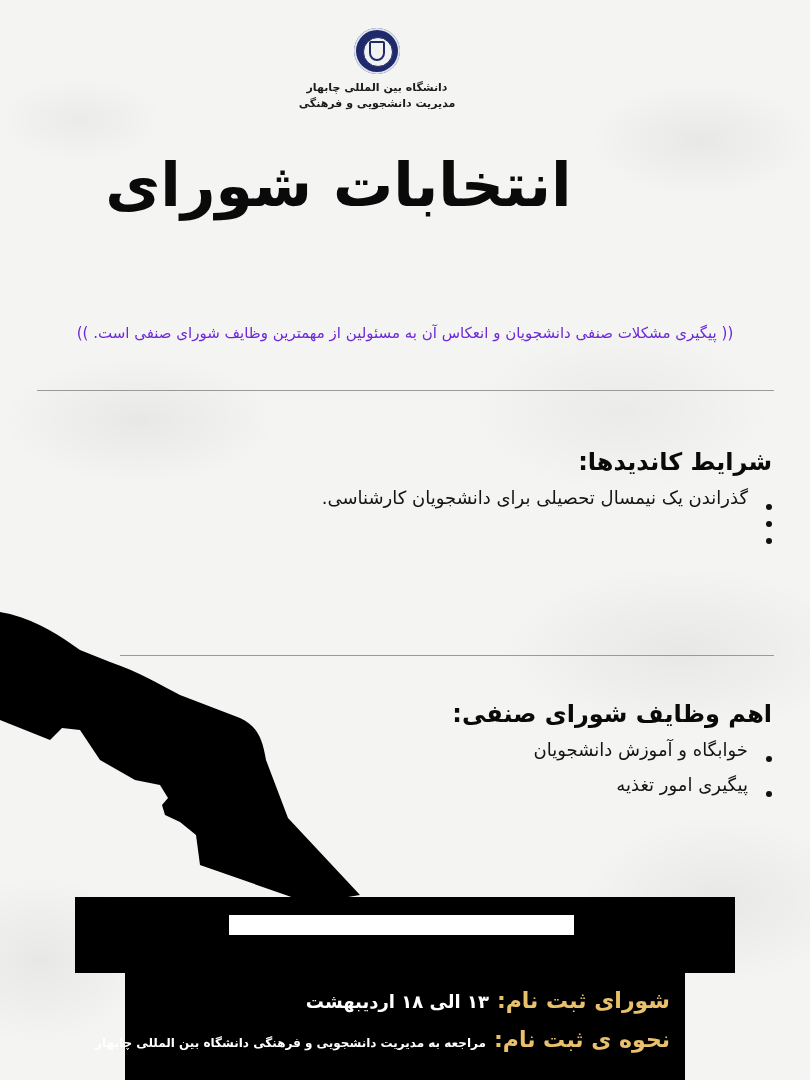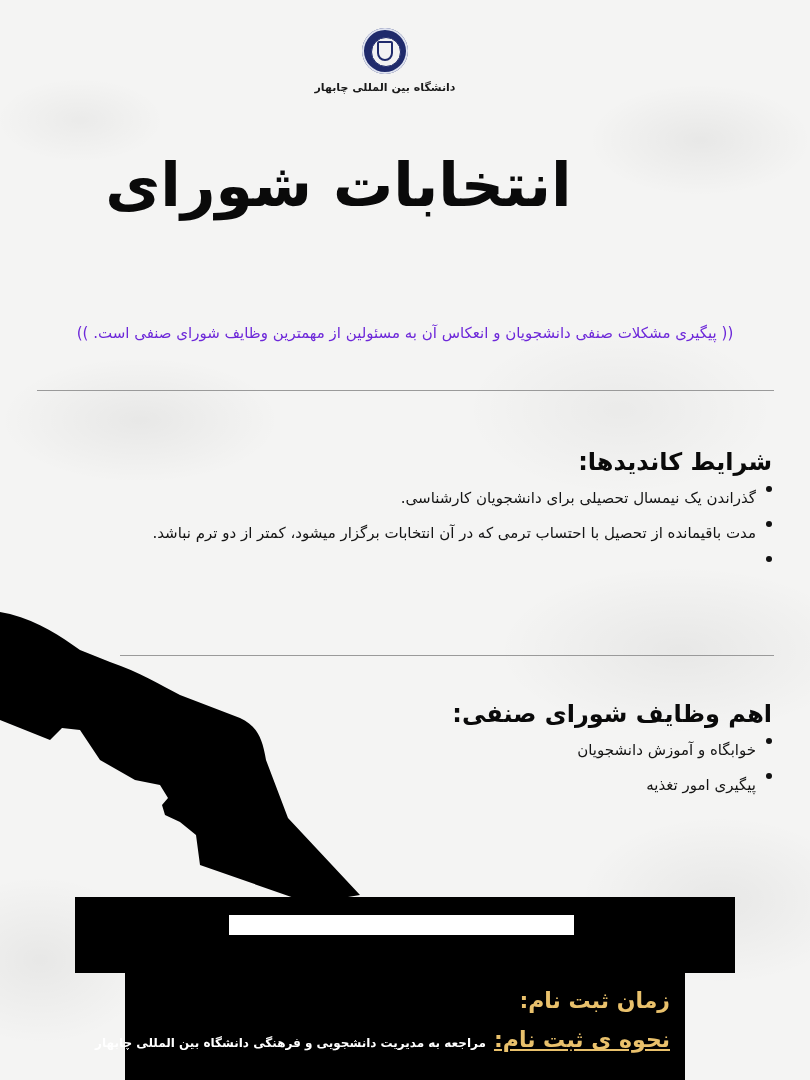--- a/index.html
+++ b/index.html
@@ -14,21 +14,21 @@
       background:
         radial-gradient(ellipse 120px 60px at 80px 120px, rgba(0,0,0,0.04), transparent 70%),
         radial-gradient(ellipse 160px 80px at 700px 140px, rgba(0,0,0,0.05), transparent 70%),
         radial-gradient(ellipse 200px 90px at 140px 420px, rgba(0,0,0,0.05), transparent 70%),
         radial-gradient(ellipse 220px 120px at 620px 410px, rgba(0,0,0,0.04), transparent 70%),
         radial-gradient(ellipse 260px 120px at 680px 650px, rgba(0,0,0,0.05), transparent 70%),
         radial-gradient(ellipse 200px 120px at 720px 900px, rgba(0,0,0,0.05), transparent 70%),
         radial-gradient(ellipse 160px 120px at 40px 960px, rgba(0,0,0,0.05), transparent 70%);
     }
     .header {
-      position: absolute; top: 28px; left: 8px; width: 754px; text-align: center;
+      position: absolute; top: 28px; left: 0; width: 754px; text-align: center;
     }
     .logo {
       width: 46px; height: 46px; margin: 0 auto; border-radius: 50%;
       background: #1f2a6b; position: relative;
       box-shadow: 0 0 0 2px #dfe3f0 inset;
     }
     .logo .inner {
       position: absolute; left: 9px; top: 9px; width: 28px; height: 28px;
       border-radius: 50%; background: #f2f2f2; border: 1px solid #1f2a6b;
     }
@@ -54,22 +54,22 @@
     }
     .section {
       position: absolute; right: 38px; direction: rtl; text-align: right;
     }
     .section h2 {
       margin: 0 0 10px 0; font-size: 24px; font-weight: bold; color: #0a0a0a;
       letter-spacing: -0.5px;
     }
     .section ul { list-style: none; margin: 0; padding: 0; }
     .section li {
-      font-size: 15px; line-height: 24px; margin-bottom: 11px; color: #141414;
-      display: flex; align-items: flex-start; gap: 10px;
+      font-size: 18px; line-height: 24px; margin-bottom: 11px; color: #141414;
+      display: flex; align-items: flex-end; gap: 18px;
     }
     .section li .bullet {
       display: inline-block; width: 6px; height: 6px; border-radius: 50%;
       background: #111; flex: none;
     }
     .hand {
       position: absolute; left: 0; top: 600px; width: 420px; height: 300px;
     }
     .box-lid {
       position: absolute; left: 75px; top: 897px; width: 660px; height: 76px; background: #000;
@@ -92,41 +92,41 @@
 
 <div class="grunge"></div>
 
 <div class="header">
   <div class="logo">
     <div class="inner"></div>
     <div class="shield"></div>
   </div>
   <div class="univ-lines">
     <div>دانشگاه بین المللی چابهار</div>
+    <div>مدیریت دانشجویی و فرهنگی</div>
   </div>
 </div>
 
 <div class="title">
   <div>انتخابات شورای</div>
 </div>
 
 <div class="subtitle">(( پیگیری مشکلات صنفی دانشجویان و انعکاس آن به مسئولین از مهمترین وظایف شورای صنفی است. ))</div>
 
 <div class="divider" style="left:37px; top:390px; width:737px;"></div>
 
 <div class="section" style="top:448px; width:740px;">
   <h2>شرایط کاندیدها:</h2>
   <ul>
     <li>
         <span class="bullet"></span>
         <span>گذراندن یک نیمسال تحصیلی برای دانشجویان کارشناسی.</span>
       </li>
     <li>
         <span class="bullet"></span>
-        <span>مدت باقیمانده از تحصیل با احتساب ترمی که در آن انتخابات برگزار میشود، کمتر از دو ترم نباشد.</span>
       </li>
     <li>
         <span class="bullet"></span>
       </li>
   </ul>
 </div>
 
 <div class="divider" style="left:120px; top:655px; width:654px;"></div>
 
 <div class="section" style="top:700px; width:400px;">
@@ -145,19 +145,20 @@
 
 <svg class="hand" viewBox="0 0 420 300">
   <path d="M0,12 L10,14 C40,22 60,36 80,50 L110,62 C140,72 160,85 180,95 L240,118 C255,125 262,135 266,160 L288,218 L360,295 L330,300 L300,300 L200,265 L196,235 L180,222 L165,215 L162,205 L168,198 L160,185 L135,180 L100,160 L80,130 L62,128 L50,140 L0,120 Z" fill="#000"></path>
 </svg>
 
 <div class="box-lid"></div>
 <div class="box-slot"></div>
 <div class="box-body"></div>
 
 <div class="reg-line" style="top:988px; right:140px;">
-  <span class="reg-label" style="font-size:22px;">زمان ثبت نام:</span>
+  <span class="reg-label" style="font-size:22px;">شورای ثبت نام:</span>
+  <span class="reg-value" style="font-size:18px;">۱۳ الی ۱۸ اردیبهشت</span>
 </div>
 
 <div class="reg-line" style="top:1027px; right:140px;">
-  <span class="reg-label" style="font-size:22px;text-decoration:underline;">نحوه ی ثبت نام:</span>
+  <span class="reg-label" style="font-size:22px;">نحوه ی ثبت نام:</span>
   <span class="reg-value" style="font-size:12px;text-align:right;">مراجعه به مدیریت دانشجویی و فرهنگی دانشگاه بین المللی چابهار</span>
 </div>
 
 </body></html>

